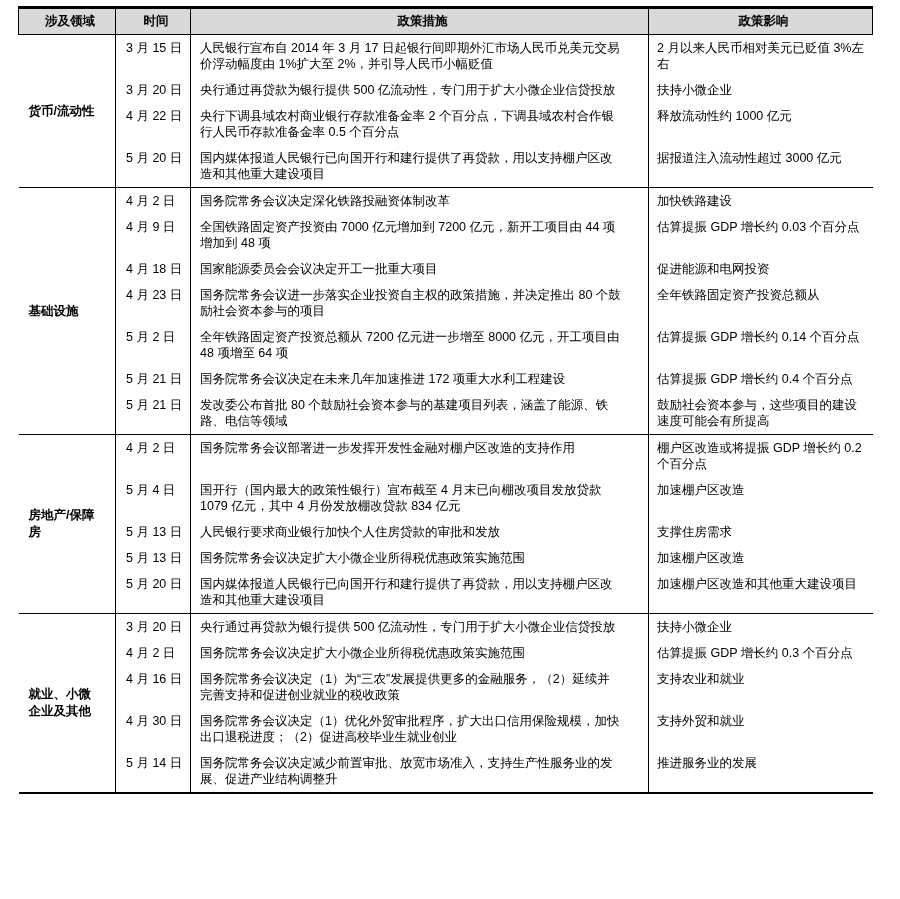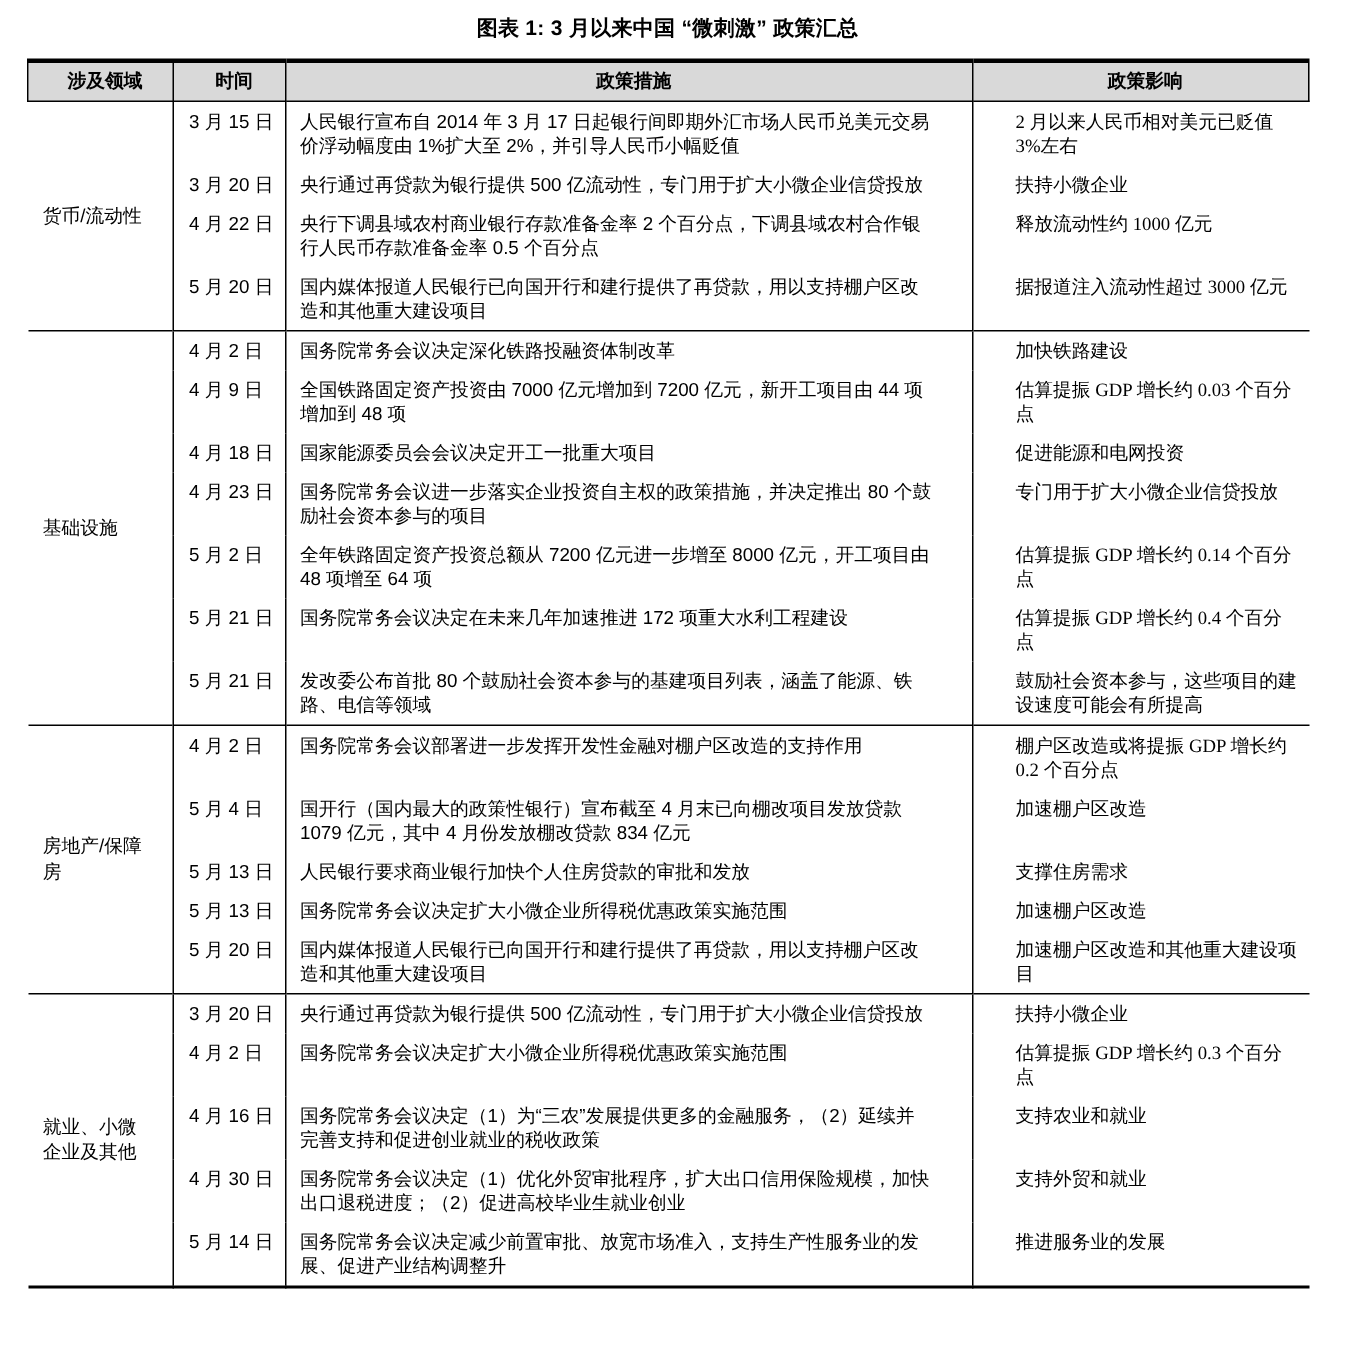--- a/index.html
+++ b/index.html
@@ -49,57 +49,55 @@
     line-height: 15px;
   }
   tbody td {
     font-size: 12.5px;
     line-height: 16px;
     vertical-align: top;
     padding: 5px 8px 5px 8px;
   }
   td.cat {
     vertical-align: middle;
-    font-weight: normal;
+    font-weight: bold;
     padding-left: 10px;
     padding-right: 18px;
     border-right: 1px solid #000;
     line-height: 17px;
   }
   td.date {
     border-right: 1px solid #000;
     white-space: nowrap;
     padding-left: 10px;
   }
   td.measure {
     border-right: 1px solid #000;
     padding-left: 9px;
     padding-right: 26px;
     margin-top: 24px;
   }
   td.impact {
-    padding-left: 28px;
+    padding-left: 8px;
     padding-right: 8px;
-    font-family: Liberation Serif, serif;
   }
   tr.section-first > td {
     border-top: 1px solid #000;
   }
   .source-line {
     font-size: 11px;
     margin-top: 8px;
     padding-left: 2px;
   }
 </style>
 </head>
 <body>
 
 <div class="page">
 
-  <div class="doc-title">图表 1: 3 月以来中国 “微刺激” 政策汇总</div>
 
   <table class="policy-table">
     <colgroup>
       <col class="c-area">
       <col class="c-date">
       <col class="c-measure">
       <col class="c-impact">
     </colgroup>
     <thead>
       <tr>
@@ -143,21 +141,21 @@
           <td class="impact">估算提振 GDP 增长约 0.03 个百分点</td>
         </tr>
         <tr>
           <td class="date">4 月 18 日</td>
           <td class="measure">国家能源委员会会议决定开工一批重大项目</td>
           <td class="impact">促进能源和电网投资</td>
         </tr>
         <tr>
           <td class="date">4 月 23 日</td>
           <td class="measure">国务院常务会议进一步落实企业投资自主权的政策措施，并决定推出 80 个鼓励社会资本参与的项目</td>
-          <td class="impact">专门用于扩大小微企业信贷投放</td>
+          <td class="impact">全年铁路固定资产投资总额从</td>
         </tr>
         <tr>
           <td class="date">5 月 2 日</td>
           <td class="measure">全年铁路固定资产投资总额从 7200 亿元进一步增至 8000 亿元，开工项目由 48 项增至 64 项</td>
           <td class="impact">估算提振 GDP 增长约 0.14 个百分点</td>
         </tr>
         <tr>
           <td class="date">5 月 21 日</td>
           <td class="measure">国务院常务会议决定在未来几年加速推进 172 项重大水利工程建设</td>
           <td class="impact">估算提振 GDP 增长约 0.4 个百分点</td>

